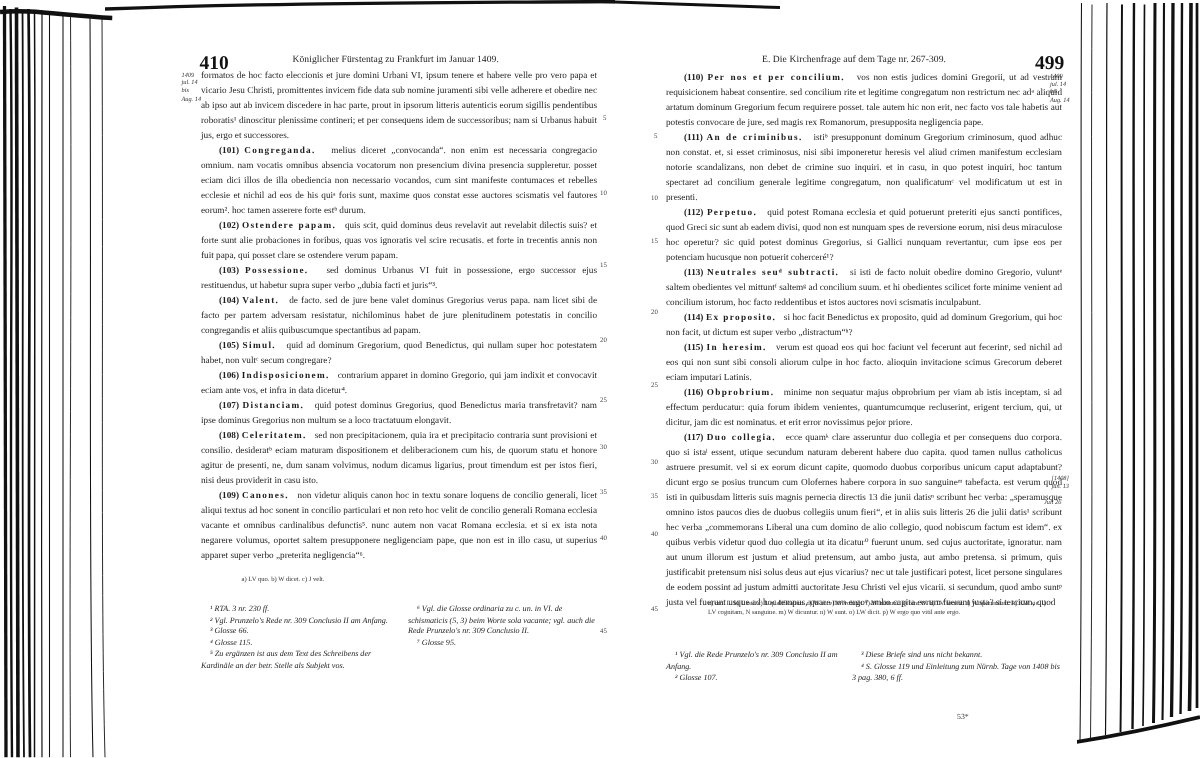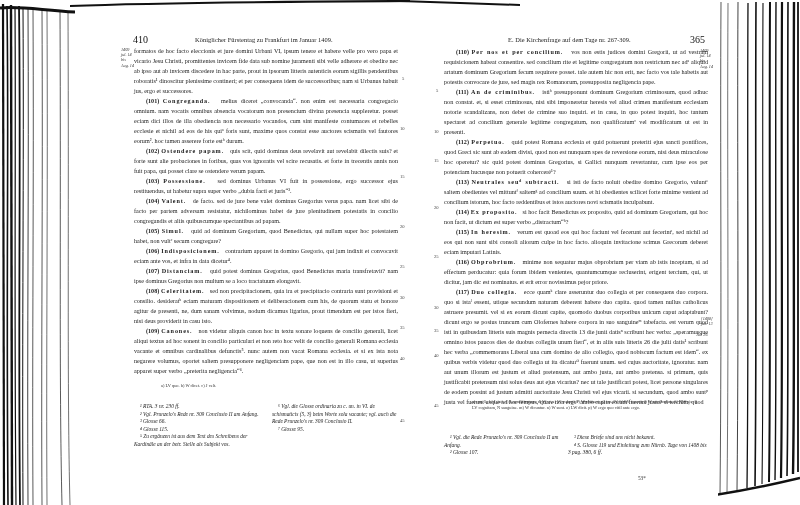--- a/index.html
+++ b/index.html
@@ -18,21 +18,21 @@
   .top-curve { position: absolute; top: 0; height: 10px; }
 
   .page { position: absolute; top: 0; height: 505px; }
   .page-left { left: 75px; width: 325px; }
   .page-right { left: 400px; width: 318px; }
 
   .running-head {
     position: absolute; top: 36px; font-size: 6.4px; letter-spacing: 0.05px; color: #222;
     white-space: nowrap;
   }
-  .folio { position: absolute; top: 34px; font-size: 10px; font-weight: normal; color: #111; }
+  .folio { position: absolute; top: 34px; font-size: 13px; font-weight: bold; color: #111; }
 
   .body-text {
     position: absolute; font-size: 6.15px; line-height: 10.0px; text-align: justify;
     color: #1c1c1c;
   }
   .page-left .body-text { left: 59px; top: 46px; width: 264px; }
   .page-right .body-text { left: 44px; top: 47px; width: 264px; }
   .body-text p { margin: 0; text-indent: 12px; }
   .body-text p.cont { text-indent: 0; }
   .lemma { font-weight: bold; letter-spacing: 0.9px; }
@@ -129,21 +129,21 @@
       </div>
     </div>
     <div class="line-no" style="left:325px;top:418px;">45</div>
   </div>
 
   <svg class="top-curve" style="left:400px;width:120px;" width="120" height="10">
     <path d="M0 1 C40 2,80 4,120 5" stroke="#111" stroke-width="2" fill="none"></path>
   </svg>
   <div class="page page-right">
     <div class="running-head" style="left:108px;">E. Die Kirchenfrage auf dem Tage nr. 267-309.</div>
-    <div class="folio" style="left:290px;">365</div>
+    <div class="folio" style="left:290px;">499</div>
     <div class="margin-note" style="left:300px;top:48px;">1409
 jul. 14
 bis
 Aug. 14</div>
     <div class="margin-note" style="left:301px;top:316px;">[1408]
 jun. 13</div>
     <div class="margin-note" style="left:296px;top:332px;">Juli 26</div>
 
     <div class="body-text">
       <p><span class="num">(110)</span> <span class="lemma">Per nos et per concilium.</span>&nbsp;&nbsp; <span>vos non estis judices domini Gregorii, ut ad vestram requisicionem habeat consentire. sed concilium rite et legitime congregatum non restrictum nec adᵃ aliquid artatum dominum Gregorium fecum requirere posset. tale autem hic non erit, nec facto vos tale habetis aut potestis convocare de jure, sed magis rex Romanorum, presupposita negligencia pape.</span></p>

